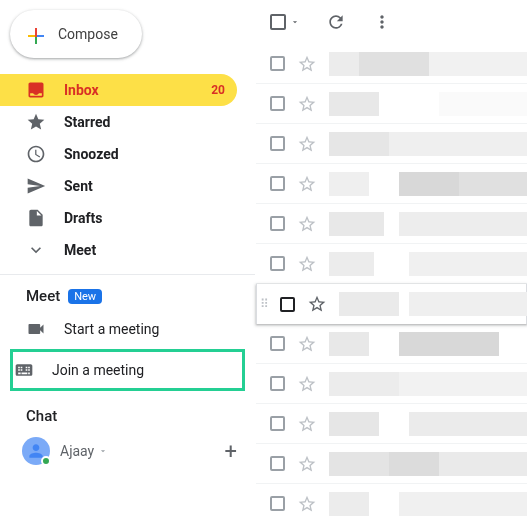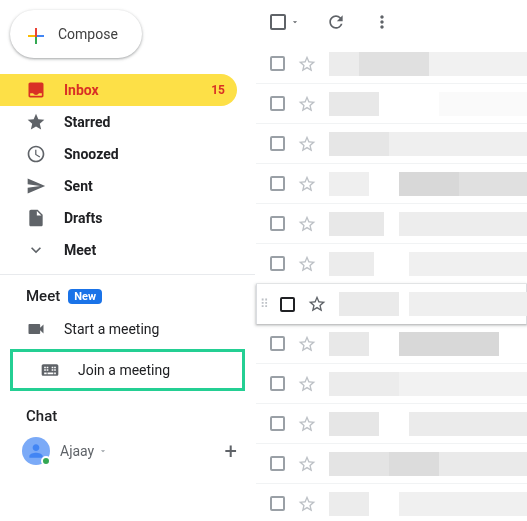--- a/index.html
+++ b/index.html
@@ -16,21 +16,21 @@
 .nav-item { display: flex; align-items: center; height: 32px; padding: 0 12px 0 26px; border-radius: 0 16px 16px 0; cursor: pointer; color: #202124; margin-right: 18px; font-weight: bold; }
 .nav-item .nav-icon { width: 20px; height: 20px; margin-right: 18px; display: flex; align-items: center; justify-content: center; color: #5f6368; }
 .nav-item.active { background: #fde047; color: #d93025; font-weight: 700; }
 .nav-item.active .nav-icon { color: #d93025; }
 .nav-item .nav-label { flex: 1; }
 .nav-item .nav-count { font-size: 12px; font-weight: 700; }
 
 .section-sep { height: 1px; background: #e8eaed; margin: 8px 0 12px 0; }
 
 .section-header { display: flex; align-items: center; gap: 8px; padding: 0 8px 6px 26px; font-size: 15px; font-weight: 500; color: #202124; }
-.badge-new { background: #1a73e8; color: #fff; font-size: 11px; padding: 1px 6px; border-radius: 4px; font-weight: 700; }
+.badge-new { background: #1a73e8; color: #fff; font-size: 11px; padding: 1px 6px; border-radius: 4px; font-weight: 400; }
 
 .meet-item { display: flex; align-items: center; height: 36px; padding: 0 12px 0 26px; cursor: pointer; color: #202124; }
 .meet-item .nav-icon { width: 20px; height: 20px; margin-right: 18px; color: #5f6368; display:flex; align-items:center; justify-content:center;}
 .highlight-box { border: 3px solid #24cf93; margin: 2px 10px 2px 10px; }
 
 .chat-header { padding: 14px 0 8px 26px; font-weight: 500; font-size: 15px; }
 .chat-row { display: flex; align-items: center; padding: 0 18px 0 22px; height: 36px; }
 .avatar-wrap { position: relative; width: 28px; height: 28px; margin-right: 10px; }
 .avatar { width: 28px; height: 28px; border-radius: 50%; background: #7baaf7; display:flex; align-items:center; justify-content:center; }
 .presence { position: absolute; bottom: -1px; right: -1px; width: 10px; height: 10px; border-radius: 50%; background: #34a853; border: 2px solid #fff; }
@@ -75,21 +75,21 @@
   </div>
 
   <div class="nav-list">
     <div class="nav-item active">
       <span class="nav-icon">
           <svg width="20" height="20" viewBox="0 0 24 24">
             <path fill="currentColor" d="M19 3H5c-1.1 0-2 .9-2 2v14c0 1.1.9 2 2 2h14c1.1 0 2-.9 2-2V5c0-1.1-.9-2-2-2zm0 16H5v-3h3.56c.69 1.19 1.97 2 3.45 2s2.75-.81 3.45-2H19v3z"></path>
           </svg>
         </span>
       <span class="nav-label">Inbox</span>
-      <span class="nav-count">15</span>
+      <span class="nav-count">20</span>
     </div>
     <div class="nav-item">
       <span class="nav-icon">
           <svg width="20" height="20" viewBox="0 0 24 24">
             <path fill="currentColor" d="M12 17.27L18.18 21l-1.64-7.03L22 9.24l-7.19-.61L12 2 9.19 8.63 2 9.24l5.46 4.73L5.82 21z"></path>
           </svg>
         </span>
       <span class="nav-label">Starred</span>
     </div>
     <div class="nav-item">
@@ -134,21 +134,21 @@
   </div>
   <div class="meet-item">
     <span class="nav-icon">
         <svg width="20" height="20" viewBox="0 0 24 24">
           <path fill="currentColor" d="M17 10.5V7c0-.55-.45-1-1-1H4c-.55 0-1 .45-1 1v10c0 .55.45 1 1 1h12c.55 0 1-.45 1-1v-3.5l4 4v-11l-4 4z"></path>
         </svg>
       </span>
     <span>Start a meeting</span>
   </div>
   <div class="highlight-box">
-    <div class="meet-item" style="padding-left:27px">
+    <div class="meet-item" style="padding-left:1px">
       <span class="nav-icon">
           <svg width="20" height="20" viewBox="0 0 24 24">
             <path fill="currentColor" d="M20 5H4c-1.1 0-2 .9-2 2v10c0 1.1.9 2 2 2h16c1.1 0 2-.9 2-2V7c0-1.1-.9-2-2-2zM8 8h2v2H8V8zm0 3h2v2H8v-2zM5 8h2v2H5V8zm0 3h2v2H5v-2zm3 6H5v-2h3v2zm8 0H9v-2h7v2zm0-4h-2v-2h2v2zm0-3h-2V8h2v2zm3 7h-2v-2h2v2zm0-4h-2v-2h2v2zm0-3h-2V8h2v2z"></path>
           </svg>
         </span>
       <span>Join a meeting</span>
     </div>
   </div>
 
   <div class="chat-header">Chat</div>

